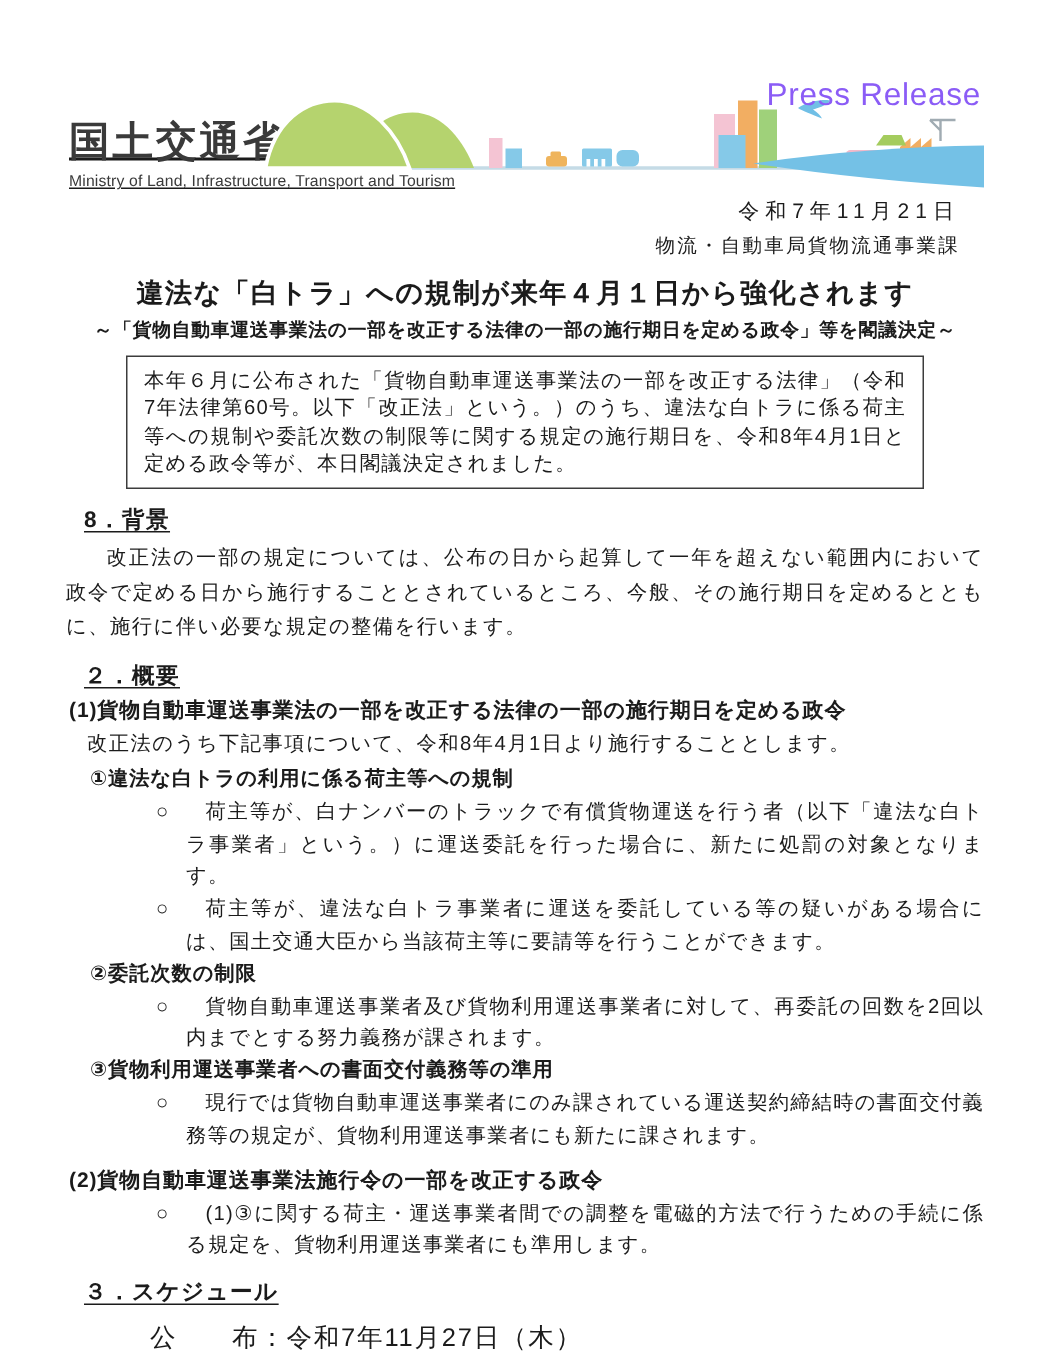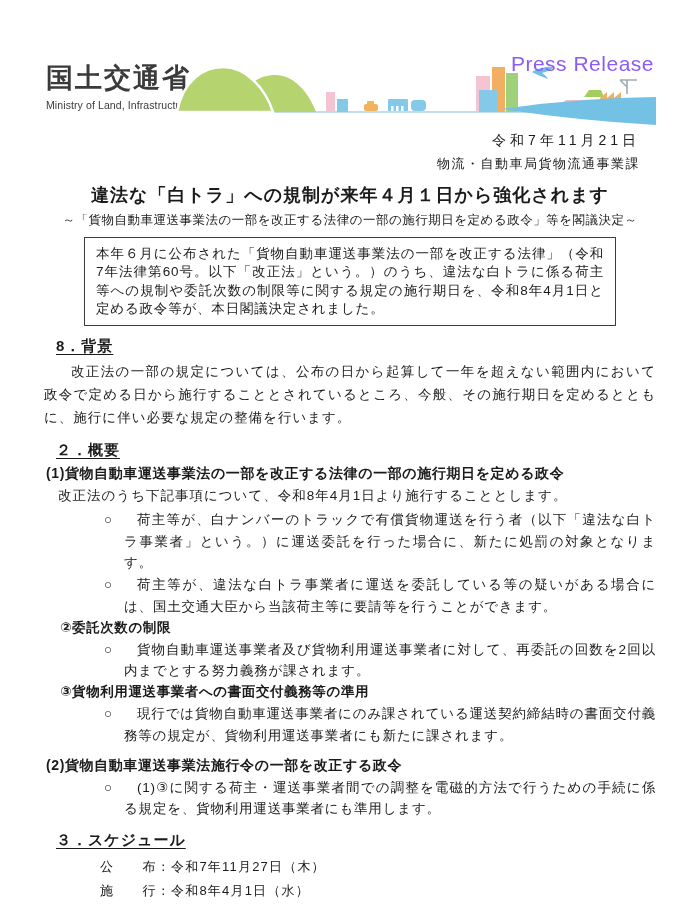--- a/index.html
+++ b/index.html
@@ -6,34 +6,34 @@
   html, body { background: #ffffff; }
   body {
     width: 700px; height: 912px; overflow: hidden;
     font-family: "Liberation Sans", "DejaVu Sans", sans-serif;
     color: #1b1b1b;
   }
   .page { width: 700px; height: 912px; position: relative; background: #fff; }
 
   
   .header { position: relative; height: 126px; }
-  .logo-block { position: absolute; left: 46px; top: 60px; }
+  .logo-block { position: absolute; left: 46px; top: 76px; text-decoration: underline; }
   .logo-jp { font-size: 27px; font-weight: 600; letter-spacing: 2px; color: #3a3a3a; }
   .logo-en { font-size: 10.5px; color: #3a3a3a; margin-top: 3px; letter-spacing: 0.1px; }
   .press-release { position: absolute; right: 46px; top: 52px; font-size: 21px; color: #8b5cf6; letter-spacing: 0.5px; }
   .illust { position: absolute; left: 176px; top: 54px; }
 
   
   .meta { text-align: right; padding-right: 60px; margin-top: 6px; }
   .meta-date { font-size: 14px; letter-spacing: 4px; }
   .meta-dept { font-size: 13px; letter-spacing: 1.5px; margin-top: 5px; }
 
   
   .title { text-align: center; font-size: 18px; font-weight: 700; letter-spacing: 1px; margin-top: 10px; }
-  .subtitle { text-align: center; font-size: 12.5px; font-weight: 400; letter-spacing: 0.5px; margin-top: 5px; }
+  .subtitle { text-align: center; font-size: 12.5px; font-weight: 700; letter-spacing: 0.5px; margin-top: 5px; }
 
   
   .summary-box {
     width: 532px; margin: 8px auto 0;
     border: 1.5px solid #3c3c3c;
     padding: 7px 11px;
     font-size: 13.5px; line-height: 1.36; letter-spacing: 0.8px;
     text-align: justify;
   }
 
@@ -53,21 +53,21 @@
     position: relative;
     margin: 1px 0 1px 80px;
     font-size: 13.5px; line-height: 1.58; letter-spacing: 0.8px;
     text-indent: 13px; text-align: justify;
   }
   .bullet .marker { position: absolute; left: -20px; top: 0; text-indent: 0; }
   .gap-s { height: 6px; }
 
   
   .sched { margin: 4px 0 0 56px; }
-  .sched-row { font-size: 13px; letter-spacing: 1.2px; line-height: 1.85; }
+  .sched-row { font-size: 17px; letter-spacing: 1.2px; line-height: 1.85; }
 </style>
 </head>
 <body>
 
 <div class="page">
 
   <header class="header">
     <div class="logo-block">
       <div class="logo-jp">国土交通省</div>
       <div class="logo-en">Ministry of Land, Infrastructure, Transport and Tourism</div>
@@ -136,20 +136,21 @@
   <div class="doc">
 
     <h3 class="sec-h">8．背景</h3>
     <p class="body indent">改正法の一部の規定については、公布の日から起算して一年を超えない範囲内において政令で定める日から施行することとされているところ、今般、その施行期日を定めるとともに、施行に伴い必要な規定の整備を行います。</p>
 
     <h3 class="sec-h">２．概要</h3>
 
     <p class="h-item">(1)貨物自動車運送事業法の一部を改正する法律の一部の施行期日を定める政令</p>
     <p class="body intro">改正法のうち下記事項について、令和8年4月1日より施行することとします。</p>
 
+    <p class="h-sub">①違法な白トラの利用に係る荷主等への規制</p>
     <p class="bullet"><span class="marker">○</span><span>荷主等が、白ナンバーのトラックで有償貨物運送を行う者（以下「違法な白トラ事業者」という。）に運送委託を行った場合に、新たに処罰の対象となります。</span></p>
     <p class="bullet"><span class="marker">○</span><span>荷主等が、違法な白トラ事業者に運送を委託している等の疑いがある場合には、国土交通大臣から当該荷主等に要請等を行うことができます。</span></p>
 
     <p class="h-sub">②委託次数の制限</p>
     <p class="bullet"><span class="marker">○</span><span>貨物自動車運送事業者及び貨物利用運送事業者に対して、再委託の回数を2回以内までとする努力義務が課されます。</span></p>
 
     <p class="h-sub">③貨物利用運送事業者への書面交付義務等の準用</p>
     <p class="bullet"><span class="marker">○</span><span>現行では貨物自動車運送事業者にのみ課されている運送契約締結時の書面交付義務等の規定が、貨物利用運送事業者にも新たに課されます。</span></p>
 
     <div class="gap-s"></div>

